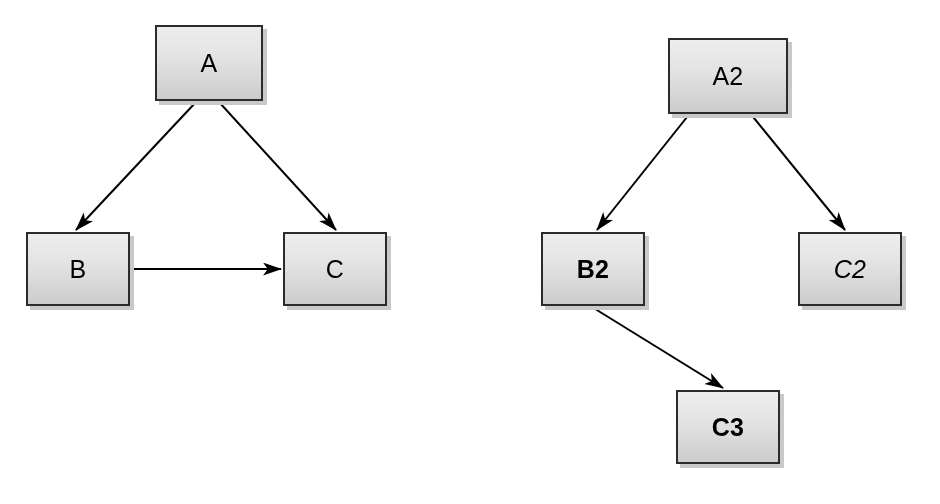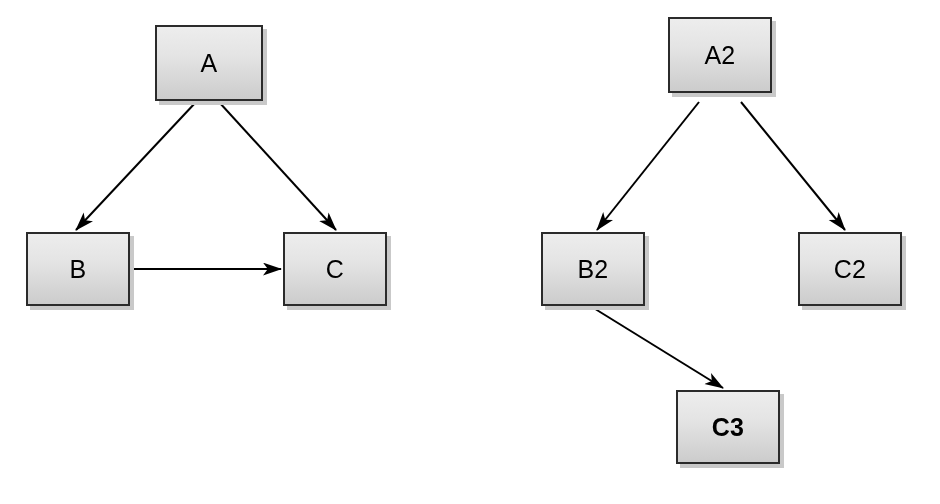--- a/index.html
+++ b/index.html
@@ -73,26 +73,26 @@
   <div class="node" style="left: 155px; top: 25px; width: 108px; height: 76px;">
     <span class="node-label">A</span>
   </div>
   <div class="node" style="left: 26px; top: 232px; width: 104px; height: 74px;">
     <span class="node-label">B</span>
   </div>
   <div class="node" style="left: 283px; top: 232px; width: 104px; height: 74px;">
     <span class="node-label">C</span>
   </div>
 
-  <div class="node" style="left: 668px; top: 17px; width: 104px; height: 76px;">
+  <div class="node" style="left: 668px; top: 38px; width: 120px; height: 76px;">
     <span class="node-label">A2</span>
   </div>
-  <div class="node" style="left: 541px; top: 232px; width: 104px; height: 74px;">
+  <div class="node" style="left: 541px; top: 232px; width: 104px; height: 74px; font-weight: bold;">
     <span class="node-label">B2</span>
   </div>
-  <div class="node" style="left: 798px; top: 232px; width: 104px; height: 74px;">
+  <div class="node" style="left: 798px; top: 232px; width: 104px; height: 74px; font-style: italic;">
     <span class="node-label">C2</span>
   </div>
   <div class="node" style="left: 676px; top: 390px; width: 104px; height: 74px; font-weight: bold;">
     <span class="node-label">C3</span>
   </div>
 
 </div>
 
 </body></html>

